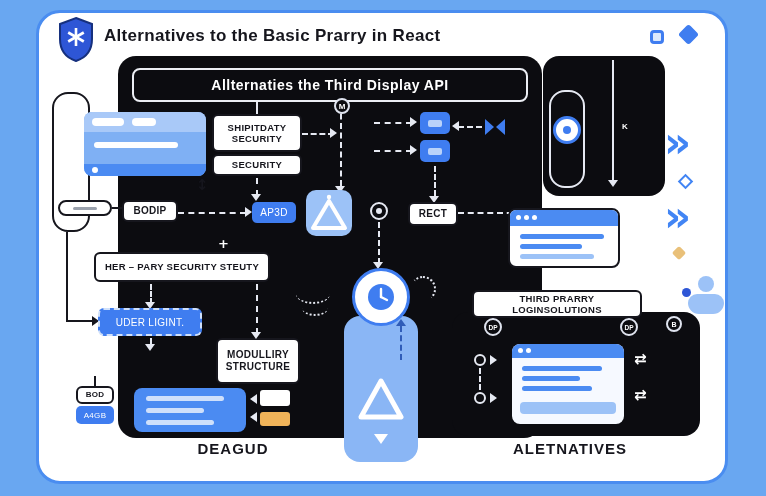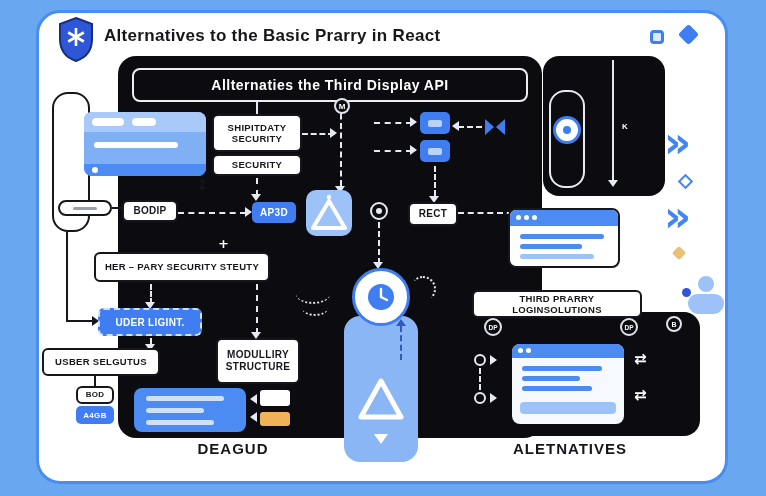--- a/index.html
+++ b/index.html
@@ -3,21 +3,21 @@
 <meta charset="utf-8">
 <style>
   html,body{margin:0;padding:0;background:#69a7f1}
   #page{position:relative;width:766px;height:496px;background:#69a7f1;overflow:hidden;
         font-family:"Liberation Sans","DejaVu Sans",sans-serif;color:#16161d}
   .abs{position:absolute;box-sizing:border-box}
   .box{background:#fff;border:2px solid #16161d;border-radius:6px;display:flex;flex-direction:column;
        align-items:center;justify-content:center;text-align:center;font-weight:700;
        text-transform:uppercase;color:#16161d;letter-spacing:.3px;line-height:1.2}
   .chip{background:#3f7df0;border-radius:5px;display:flex;align-items:center;justify-content:center;
-        color:#fff;font-weight:700;text-transform:uppercase;letter-spacing:.3px}
+        color:#fff;font-weight:400;text-transform:uppercase;letter-spacing:.3px}
   .badge{border:2px solid #dfe3ee;border-radius:50%;color:#fff;font-weight:700;
          display:flex;align-items:center;justify-content:center;background:#0c0c10}
   .panel{background:#0c0c10;border-radius:18px}
   .dashv{border-left:2px dashed #e6e9f2}
   .dashh{border-top:2px dashed #e6e9f2}
   .solv{width:2px;background:#16161d}
   .solh{height:2px;background:#16161d}
   .arr{width:0;height:0}
   .a-down-w{border-left:5px solid transparent;border-right:5px solid transparent;border-top:7px solid #e6e9f2}
   .a-right-w{border-top:5px solid transparent;border-bottom:5px solid transparent;border-left:7px solid #e6e9f2}
@@ -123,21 +123,20 @@
               display:flex;align-items:center;justify-content:center;z-index:3">
     <div style="width:6px;height:6px;background:#e6e9f2;border-radius:50%"></div>
   </div>
 
   <div class="abs box" style="left:408px;top:202px;width:50px;height:24px;font-size:10px;z-index:3">Rect</div>
 
   <div class="abs box" style="left:94px;top:252px;width:176px;height:30px;font-size:9.5px;z-index:5">Her – Pary Security Steuty</div>
 
   <div class="abs chip" style="left:98px;top:308px;width:104px;height:28px;font-size:10px;border:2px dashed #cfe0fb;border-radius:6px;z-index:5">Uder Ligint.</div>
 
-  <div class="abs box" style="left:42px;top:348px;width:118px;height:28px;font-size:9.5px;z-index:5">Usber Selgutus</div>
 
   <div class="abs box" style="left:216px;top:338px;width:84px;height:46px;font-size:10px;z-index:3">
     <span>Modulliry</span>
     <span>Structure</span>
   </div>
 
   <div class="abs box" style="left:76px;top:386px;width:38px;height:18px;font-size:8px;z-index:5">Bod</div>
   <div class="abs chip" style="left:76px;top:406px;width:38px;height:18px;font-size:8px;z-index:5">A4GB</div>
   <div class="abs solv" style="left:94px;top:376px;height:10px"></div>
 

